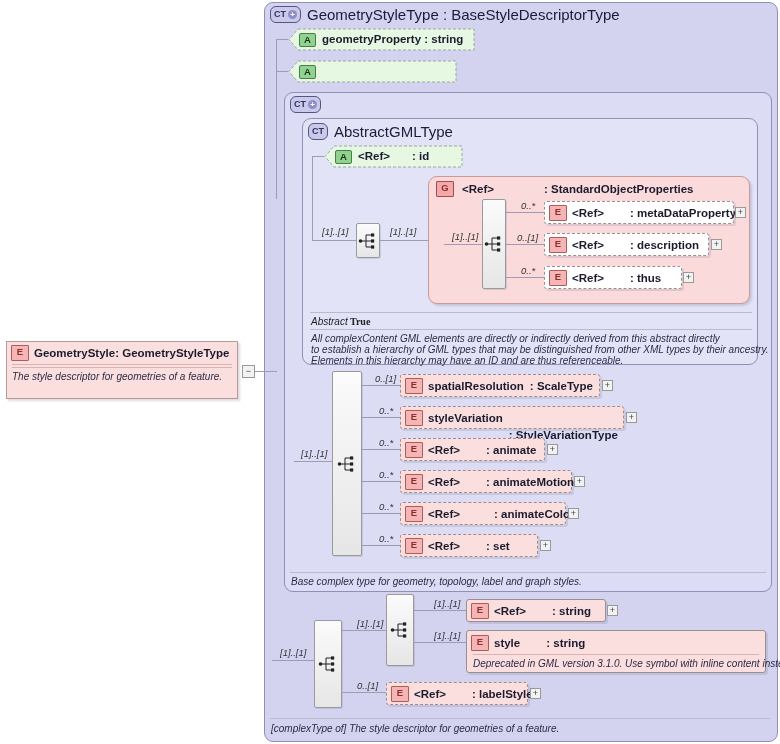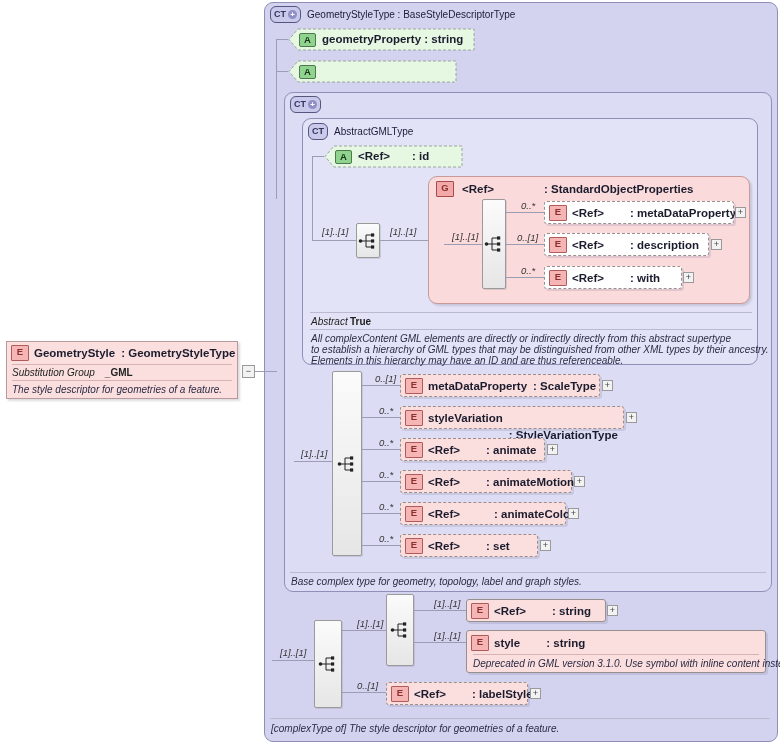--- a/index.html
+++ b/index.html
@@ -17,21 +17,21 @@
   .c-pink{background:#fadada;border-color:#c89a9a;}
 
   
   .pill{display:inline-flex;align-items:center;justify-content:center;
         border:1px solid #55557f;border-radius:6px;background:#c9c9ec;
         height:15px;padding:0 3px;font-size:9px;font-weight:bold;
         color:#33335c;letter-spacing:0px;line-height:1;}
   .pill .plus{display:inline-block;width:9px;height:9px;border-radius:50%;
         background:#8f8fc4;color:#fff;font-size:8px;line-height:9px;
         text-align:center;margin-left:2px;font-weight:bold;}
-  .hdr-label{font-size:10px;color:#1b1b3a;margin-left:6px;
+  .hdr-label{font-size:15px;color:#1b1b3a;margin-left:6px;
         white-space:nowrap;vertical-align:middle;}
   .hdr-row{display:flex;align-items:center;}
 
   
   .node{border:1px dashed #9a8f8f;border-radius:3px;background:#ffffff;
         display:flex;align-items:center;white-space:nowrap;}
   .node.solid{border-style:solid;}
   .node.pinkfill{background:#fbdede;}
   .node-shadow{box-shadow:2px 2px 0 rgba(120,120,150,.20);}
 
@@ -58,21 +58,21 @@
   .ln{background:#9c9cb4;}
   .lnh{height:1px;}
   .lnv{width:1px;}
 
   
   .card{font-size:9.5px;font-style:italic;color:#333;white-space:nowrap;}
 
   
   .doc{font-size:10px;font-style:italic;color:#2b2b45;white-space:nowrap;}
   .kv-k{font-size:10px;font-style:italic;color:#222;}
-  .kv-v{font-size:10px;font-weight:bold;color:#222;}
+  .kv-v{font-size:10px;font-weight:bold;color:#222;font-family:Liberation Serif, serif;}
   .rule{height:1px;background:#b9b9cf;}
   .rule-pink{height:1px;background:#d7b3b3;}
 </style>
 </head>
 <body>
 
 <div class="abs container c-lavender" style="left:264px;top:2px;width:514px;height:740px;"></div>
 
 <div class="abs hdr-row" style="left:270px;top:6px;">
   <span class="pill">
@@ -193,29 +193,29 @@
 <div class="abs node node-shadow" style="left:544px;top:233px;width:165px;height:23px;">
   <span class="ic">E</span>
   <span class="nm">&lt;Ref&gt;</span>
   <span class="tp" style="margin-left:26px;">: description</span>
 </div>
 <div class="abs exp" style="left:711px;top:239px;">+</div>
 
 <div class="abs node node-shadow" style="left:544px;top:266px;width:138px;height:23px;">
   <span class="ic">E</span>
   <span class="nm">&lt;Ref&gt;</span>
-  <span class="tp" style="margin-left:26px;">: with</span>
+  <span class="tp" style="margin-left:26px;">: thus</span>
 </div>
 <div class="abs exp" style="left:683px;top:272px;">+</div>
 
 <div class="abs rule" style="left:310px;top:312px;width:442px;"></div>
 <div class="abs kv-k" style="left:311px;top:316px;">Abstract</div>
 <div class="abs kv-v" style="left:350px;top:316px;">True</div>
 <div class="abs rule" style="left:310px;top:329px;width:442px;"></div>
-<div class="abs doc" style="left:311px;top:333px;">All complexContent GML elements are directly or indirectly directly from this abstract supertype</div>
+<div class="abs doc" style="left:311px;top:333px;">All complexContent GML elements are directly or indirectly derived from this abstract directly</div>
 <div class="abs doc" style="left:311px;top:344px;">to establish a hierarchy of GML types that may be distinguished from other XML types by their ancestry.</div>
 <div class="abs doc" style="left:311px;top:355px;">Elements in this hierarchy may have an ID and are thus referenceable.</div>
 
 <div class="abs ln lnh" style="left:294px;top:461px;width:38px;height:1px;"></div>
 <div class="abs card" style="left:301px;top:448px;">[1]..[1]</div>
 
 <div class="abs seqbox" style="left:332px;top:371px;width:30px;height:185px;">
   <svg width="20" height="20" viewBox="0 0 20 20">
     <circle cx="2.5" cy="10" r="1.8" fill="#222"></circle>
     <line x1="4" y1="10" x2="8" y2="10" stroke="#222" stroke-width="1"></line>
@@ -238,21 +238,21 @@
 
 <div class="abs card" style="left:375px;top:373px;">0..[1]</div>
 <div class="abs card" style="left:379px;top:405px;">0..*</div>
 <div class="abs card" style="left:379px;top:437px;">0..*</div>
 <div class="abs card" style="left:379px;top:469px;">0..*</div>
 <div class="abs card" style="left:379px;top:501px;">0..*</div>
 <div class="abs card" style="left:379px;top:533px;">0..*</div>
 
 <div class="abs node node-shadow pinkfill" style="left:400px;top:374px;width:200px;height:23px;">
   <span class="ic">E</span>
-  <span class="nm">metaDataProperty</span>
+  <span class="nm">spatialResolution</span>
   <span class="tp" style="margin-left:6px;">: ScaleType</span>
 </div>
 <div class="abs exp" style="left:602px;top:380px;">+</div>
 
 <div class="abs node node-shadow pinkfill" style="left:400px;top:406px;width:224px;height:23px;">
   <span class="ic">E</span>
   <span class="nm">styleVariation</span>
   <span class="tp" style="margin-left:6px;margin-top:34px;">: StyleVariationType</span>
 </div>
 <div class="abs exp" style="left:626px;top:412px;">+</div>
@@ -353,25 +353,21 @@
 </div>
 <div class="abs exp" style="left:530px;top:688px;">+</div>
 
 <div class="abs rule" style="left:270px;top:718px;width:500px;"></div>
 <div class="abs doc" style="left:271px;top:723px;">[complexType of] The style descriptor for geometries of a feature.</div>
 
 <div class="abs" style="left:6px;top:341px;width:232px;height:58px;background:#fbdede;border:1px solid #b89a9a;box-shadow:2px 2px 2px rgba(120,110,130,.25);">
   <div class="hdr-row" style="height:22px;">
     <span class="ic">E</span>
     <span class="nm">GeometryStyle</span>
-    <span class="tp" style="margin-left:6px;">: GeometryStyleType</span>
+    <span class="tp" style="">: GeometryStyleType</span>
   </div>
   <div class="rule-pink" style="margin:0 5px;"></div>
-  <div style="display:flex;align-items:center;padding:2px 0 0 5px;">
-    <span class="kv-k">Substitution Group</span>
-    <span class="kv-v" style="margin-left:10px;">_GML</span>
-  </div>
   <div class="rule-pink" style="margin:2px 5px 0 5px;"></div>
   <div class="doc" style="padding:3px 0 0 5px;">The style descriptor for geometries of a feature.</div>
 </div>
 
 <div class="abs exp" style="left:242px;top:365px;width:13px;height:13px;line-height:10px;">−</div>
 <div class="abs ln lnh" style="left:255px;top:371px;width:22px;height:1px;"></div>
 
 </body></html>

